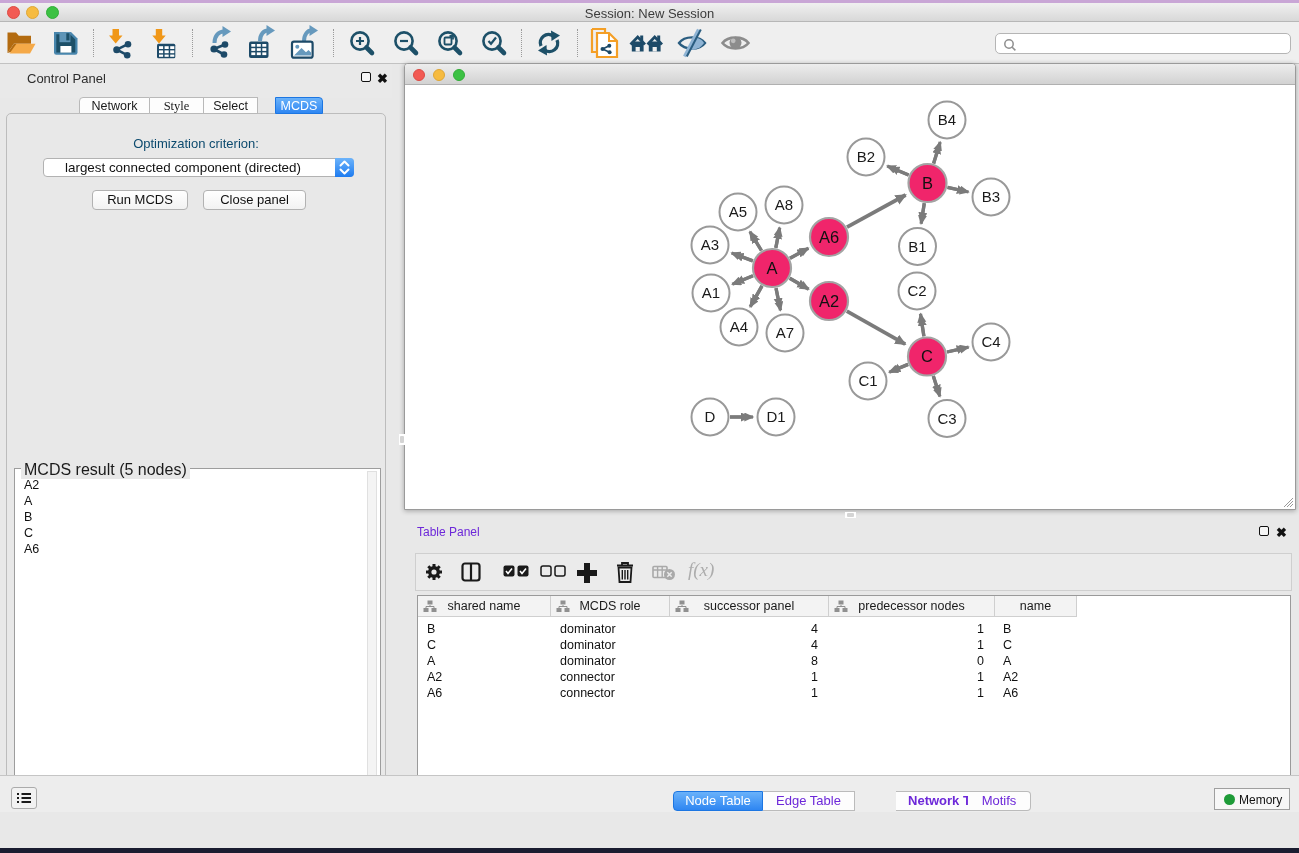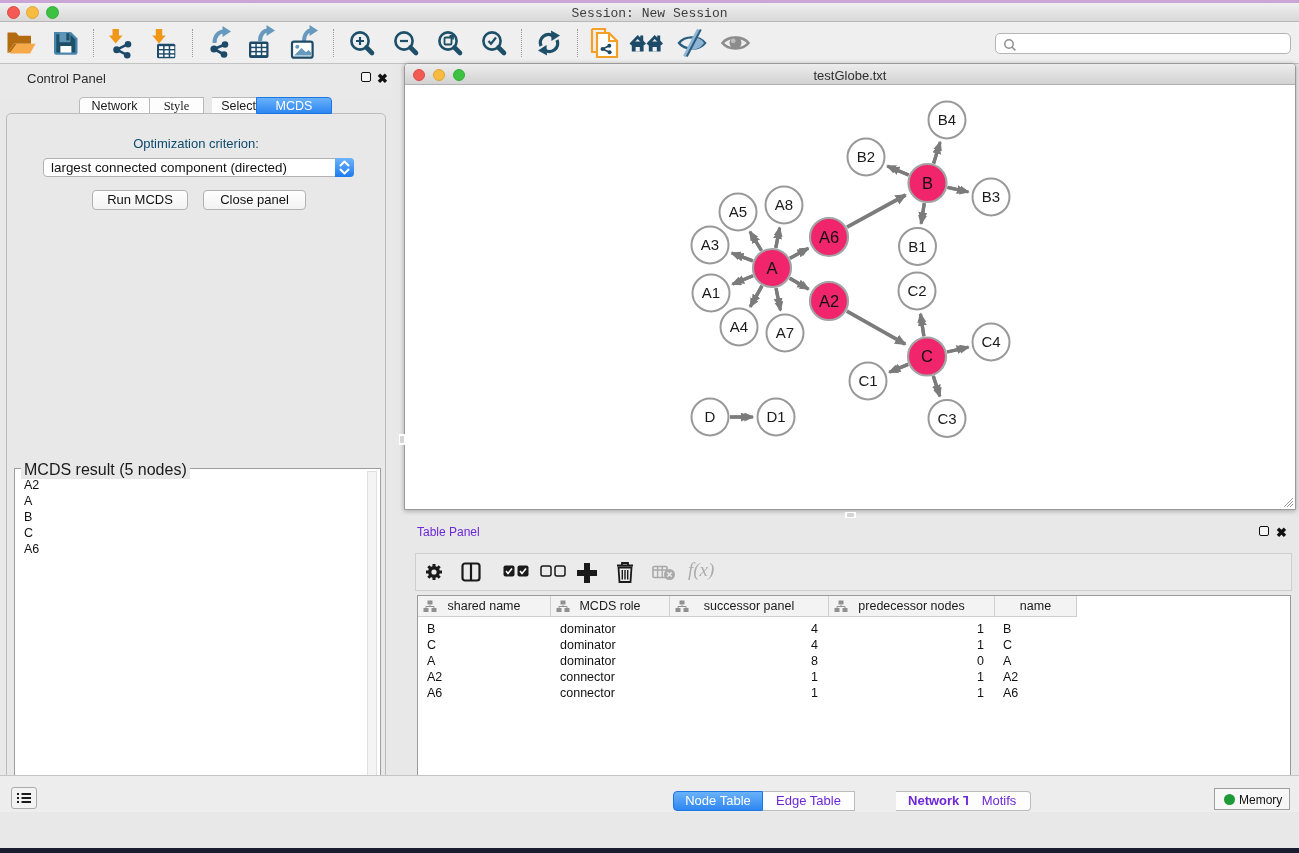--- a/index.html
+++ b/index.html
@@ -4,36 +4,36 @@
 <style>
 * { margin:0; padding:0; box-sizing:border-box; }
 html,body { width:1299px; height:853px; overflow:hidden; }
 body { font-family:"Liberation Sans", sans-serif; position:relative; background:#e8e8e8; }
 .abs { position:absolute; }
 
 #deskTop { left:0; top:0; width:1299px; height:3px; background:#c9a6d6; }
 
 #titlebar { left:0; top:3px; width:1299px; height:19px; background:linear-gradient(#f0f0f0,#d8d8d8); border-bottom:1px solid #b7b7b7; }
 #titlebar .tl { position:absolute; top:3px; width:13px; height:13px; border-radius:50%; }
-#titleTxt { position:absolute; left:0; right:0; top:3px; text-align:center; font-size:13px; color:#3c3c3c;font-family:Liberation Mono, monospace; }
+#titleTxt { position:absolute; left:0; right:0; top:3px; text-align:center; font-size:13px; color:#3c3c3c; }
 
 #toolbar { left:0; top:22px; width:1299px; height:42px; background:#efefef; border-bottom:1px solid #c2c2c2; }
 .sep { position:absolute; top:7px; height:28px; width:0; border-left:1px dotted #9a9a9a; }
 .ticon { position:absolute; top:0; }
 
 #search { position:absolute; left:995px; top:11px; width:296px; height:21px; background:#fff; border:1px solid #b5b5b5; border-radius:5px; }
 
 #cpHead { left:0; top:64px; width:392px; height:34px; background:#e9e9e9; }
 #cpTitle { position:absolute; left:27px; top:71px; font-size:13px; color:#2d2d2d; }
 .floatIc { position:absolute; width:10px; height:10px; border:1.5px solid #111; border-radius:2px; background:#f5f5f5; }
 .closeIc { position:absolute; font-size:13px; font-weight:bold; color:#111; }
 #cpBody { left:6px; top:113px; width:380px; height:686px; background:#e8e8e8; border:1px solid #bcbcbc; border-radius:5px; }
 .cptab { position:absolute; top:97px; height:17px; font-size:12.5px; color:#1a1a1a; text-align:center; line-height:16px; background:#fdfdfd; border:1px solid #b9b9b9; z-index:3; }
 #optLabel { left:6px; width:380px; top:136px; text-align:center; font-size:13px; color:#0c4a6e; }
-#dropdown { left:43px; top:158px; width:311px; height:19px; background:#fff; border:1px solid #b2b2b2; border-radius:4px; font-size:13.4px; color:#111; line-height:17px; padding-left:7px; }
+#dropdown { left:43px; top:158px; width:311px; height:19px; background:#fff; border:1px solid #b2b2b2; border-radius:4px; font-size:13.4px; color:#111; line-height:17px; padding-left:21px; }
 #ddBtn { position:absolute; right:-1px; top:-1px; width:19px; height:19px; border-radius:0 4px 4px 0; background:linear-gradient(#6db4fb,#1d7bf0); }
 .btn { position:absolute; height:20px; background:linear-gradient(#ffffff,#f2f2f2); border:1px solid #b2b2b2; border-radius:4px; font-size:13px; color:#111; text-align:center; line-height:18px; }
 #grp { left:14px; top:468px; width:367px; height:325px; border:1px solid #9d9d9d; background:#fff; }
 #grpLbl { position:absolute; left:6px; top:-8px; background:#e8e8e8; padding:0 3px; font-size:16px; color:#1a1a1a; }
 #grpList { position:absolute; left:4px; top:8px; font-size:12.5px; color:#111; line-height:16px; padding-left:5px; }
 #grpSb { position:absolute; right:3px; top:2px; width:10px; height:318px; background:#f4f4f4; border:1px solid #e0e0e0; }
 
 #gwin { left:404px; top:63px; width:892px; height:447px; background:#fff; border:1px solid #9a9a9a; border-radius:4px 4px 0 0; box-shadow:0 1px 5px rgba(0,0,0,0.3); }
 #gtitle { position:absolute; left:0; top:0; width:100%; height:21px; background:linear-gradient(#ededed,#d2d2d2); border-bottom:1px solid #b0b0b0; border-radius:3px 3px 0 0; }
 #gtitle .tl { position:absolute; top:4.5px; width:12px; height:12px; border-radius:50%; }
@@ -199,42 +199,41 @@
       </svg>
     </div>
 </div>
 <div class="abs" id="cpHead"></div>
 <div id="cpTitle" class="abs">Control Panel</div>
 <div class="floatIc" style="left:361px; top:72px;"></div>
 <div class="closeIc" style="left:377px; top:71px;">✖</div>
 <div class="abs" id="cpBody"></div>
 <div class="cptab" style="left:79px; width:71px; border-radius:4px 0 0 0;">Network</div>
 <div class="cptab" style="left:150px; width:54px; border-left:none;font-family:Liberation Serif, serif;">Style</div>
-<div class="cptab" style="left:212px; width:54px; border-left:none;">Select</div>
-<div class="cptab" style="left:256px; width:76px; border-radius:0 4px 0 0; border:1px solid #1c76e2; background:linear-gradient(#6ab2fa,#2e86f2); color:#fff;">MCDS</div>
+<div class="cptab" style="left:204px; width:54px; border-left:none;">Select</div>
+<div class="cptab" style="left:275px; width:48px; border-radius:0 4px 0 0; border:1px solid #1c76e2; background:linear-gradient(#6ab2fa,#2e86f2); color:#fff;">MCDS</div>
 <div class="abs" id="optLabel">Optimization criterion:</div>
 <div class="abs" id="dropdown">largest connected component (directed)
   <div id="ddBtn"><svg width="19" height="19" viewBox="0 0 19 19">
         <path d="M5.5 7.5 L9.5 3.5 L13.5 7.5" fill="none" stroke="#fff" stroke-width="2" stroke-linecap="round" stroke-linejoin="round"></path>
         <path d="M5.5 11.5 L9.5 15.5 L13.5 11.5" fill="none" stroke="#fff" stroke-width="2" stroke-linecap="round" stroke-linejoin="round"></path>
       </svg></div>
 </div>
 <div class="btn" style="left:92px; top:190px; width:96px;">Run MCDS</div>
 <div class="btn" style="left:203px; top:190px; width:103px;">Close panel</div>
 <div class="abs" id="grp">
   <div id="grpLbl">MCDS result (5 nodes)</div>
   <div id="grpList">A2<br>A<br>B<br>C<br>A6</div>
   <div id="grpSb"></div>
 </div>
 <div class="abs" id="gwin">
   <div id="gtitle">
     <div class="tl" style="left:8px; background:#f25a53; border:1px solid #dd4b44;"></div>
     <div class="tl" style="left:27.5px; background:#f6bb40; border:1px solid #dfa636;"></div>
     <div class="tl" style="left:47.5px; background:#3cc143; border:1px solid #32ad39;"></div>
-    <div id="gtitleTxt">testGlobe.txt</div>
   </div>
   <svg style="position:absolute; left:0; top:21px;" width="890" height="424" viewBox="405 85 890 424">
     <defs>
       <marker id="arw" markerUnits="userSpaceOnUse" markerWidth="12" markerHeight="10" refX="8.7" refY="4.5" orient="auto">
         <path d="M0 0 L10 4.5 L0 9 Z" fill="#7b7b7b"></path>
       </marker>
       <marker id="arwB" markerUnits="userSpaceOnUse" markerWidth="14" markerHeight="12" refX="10" refY="5.25" orient="auto">
         <path d="M0 0 L11.5 5.25 L0 10.5 Z" fill="#7b7b7b"></path>
       </marker>
     </defs>

